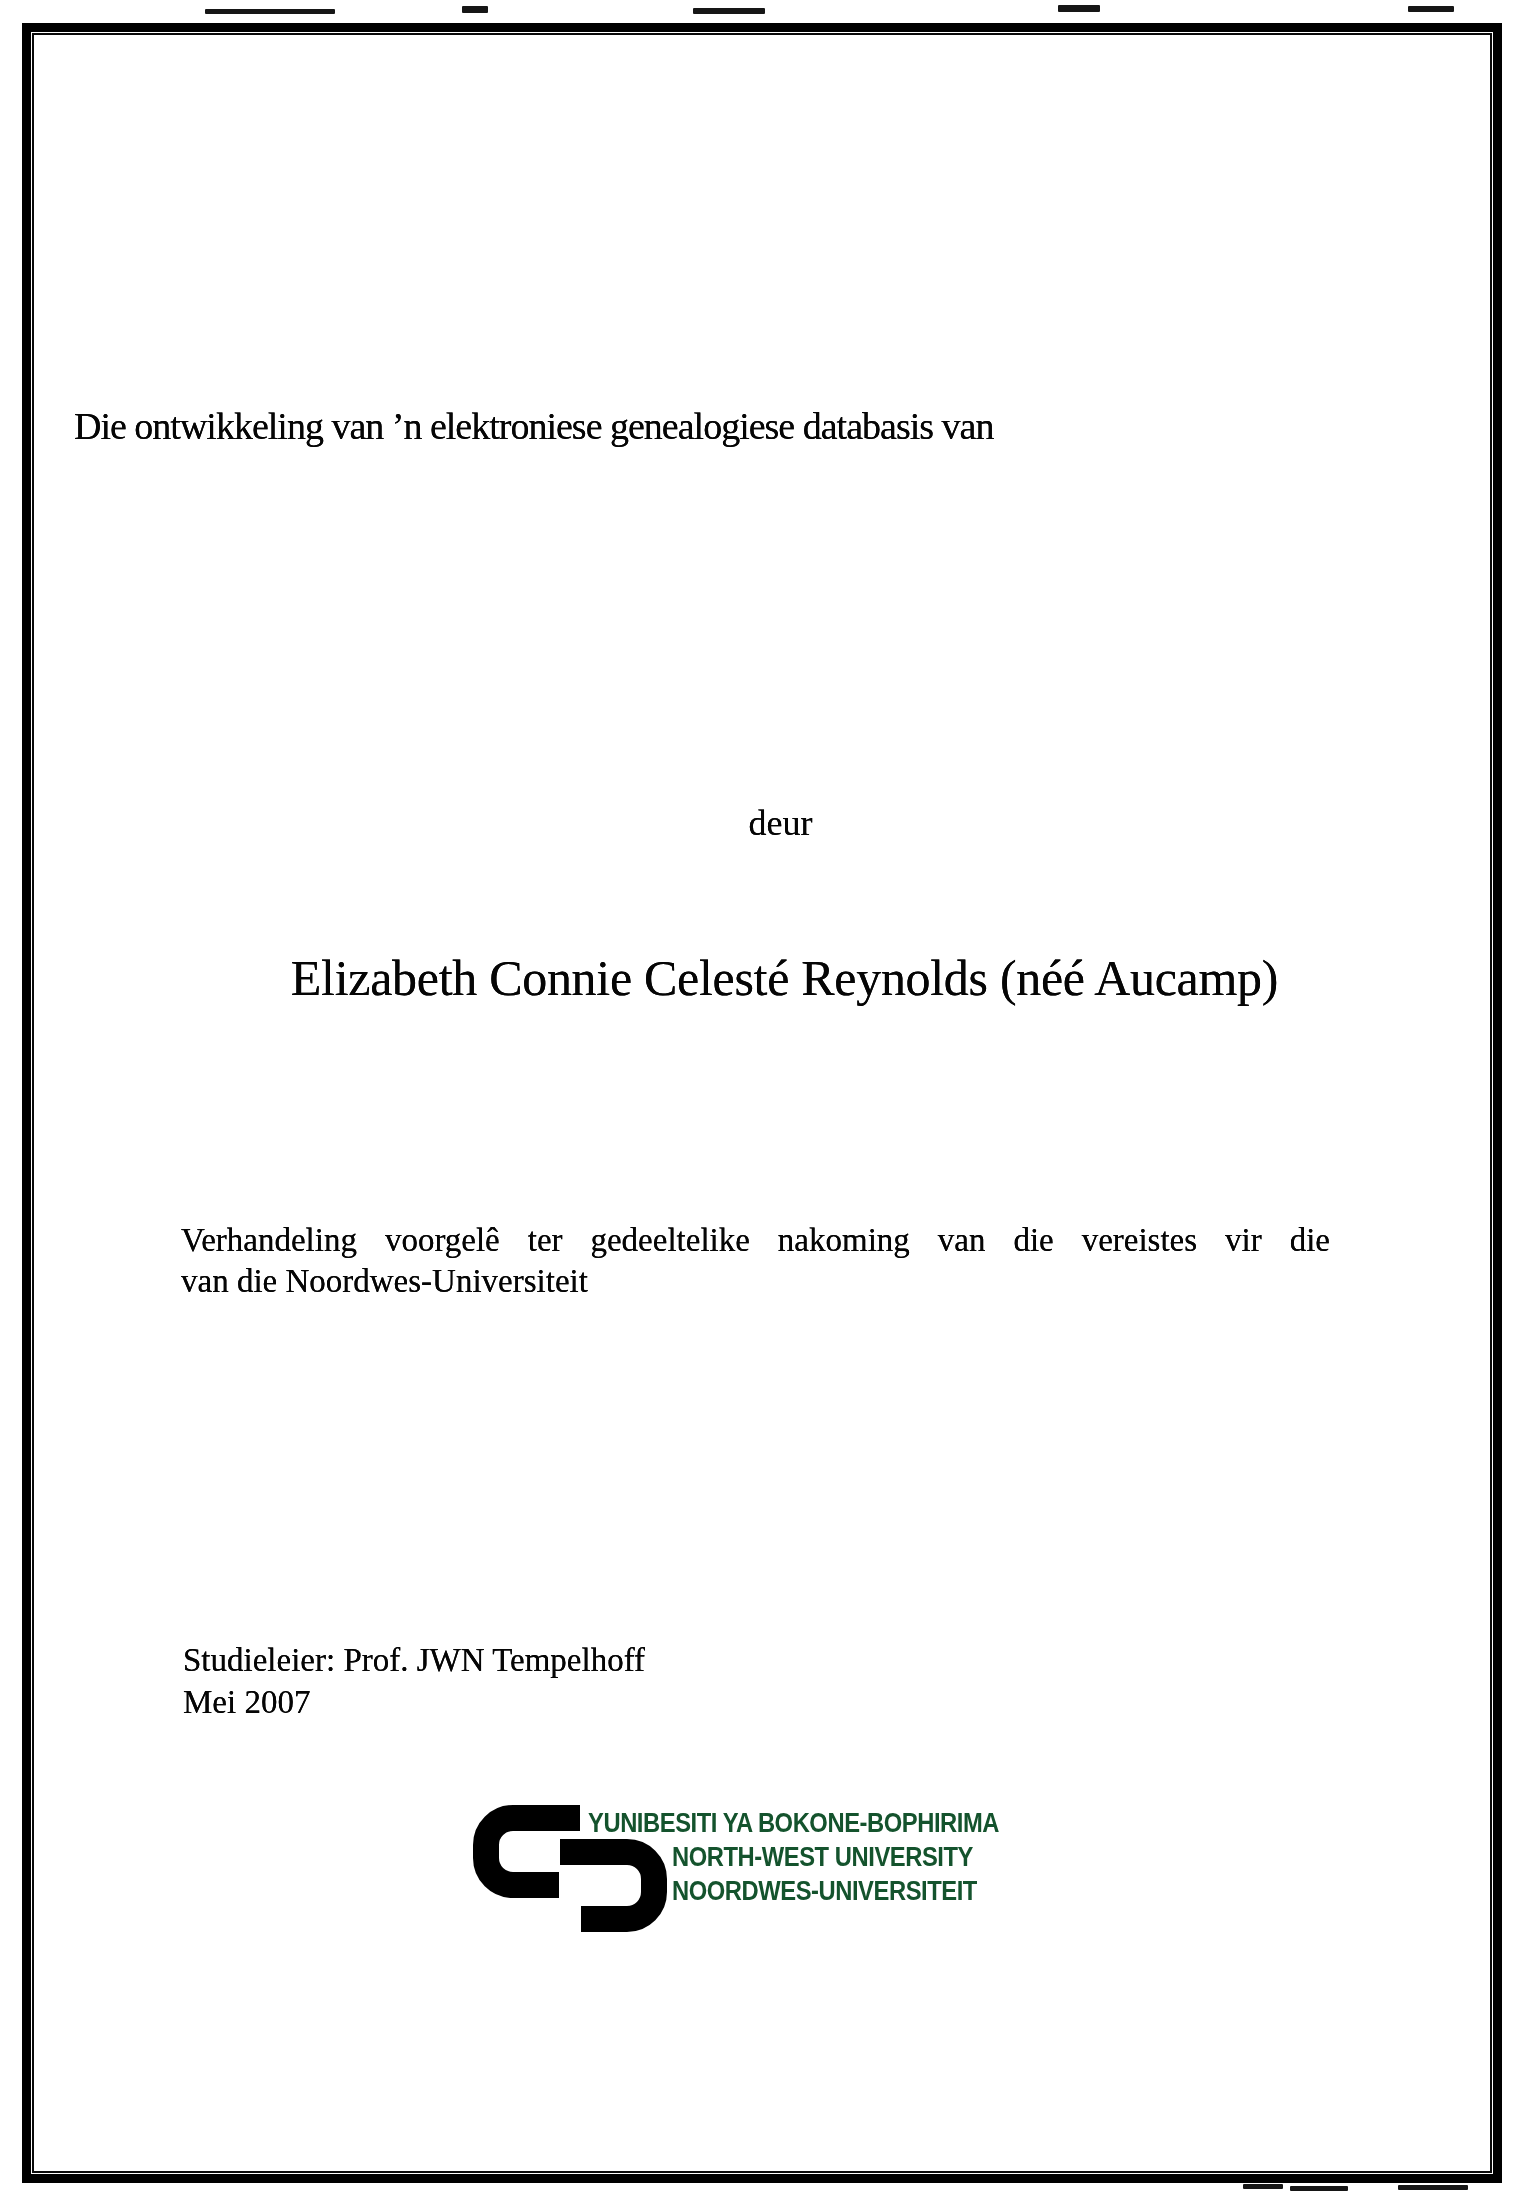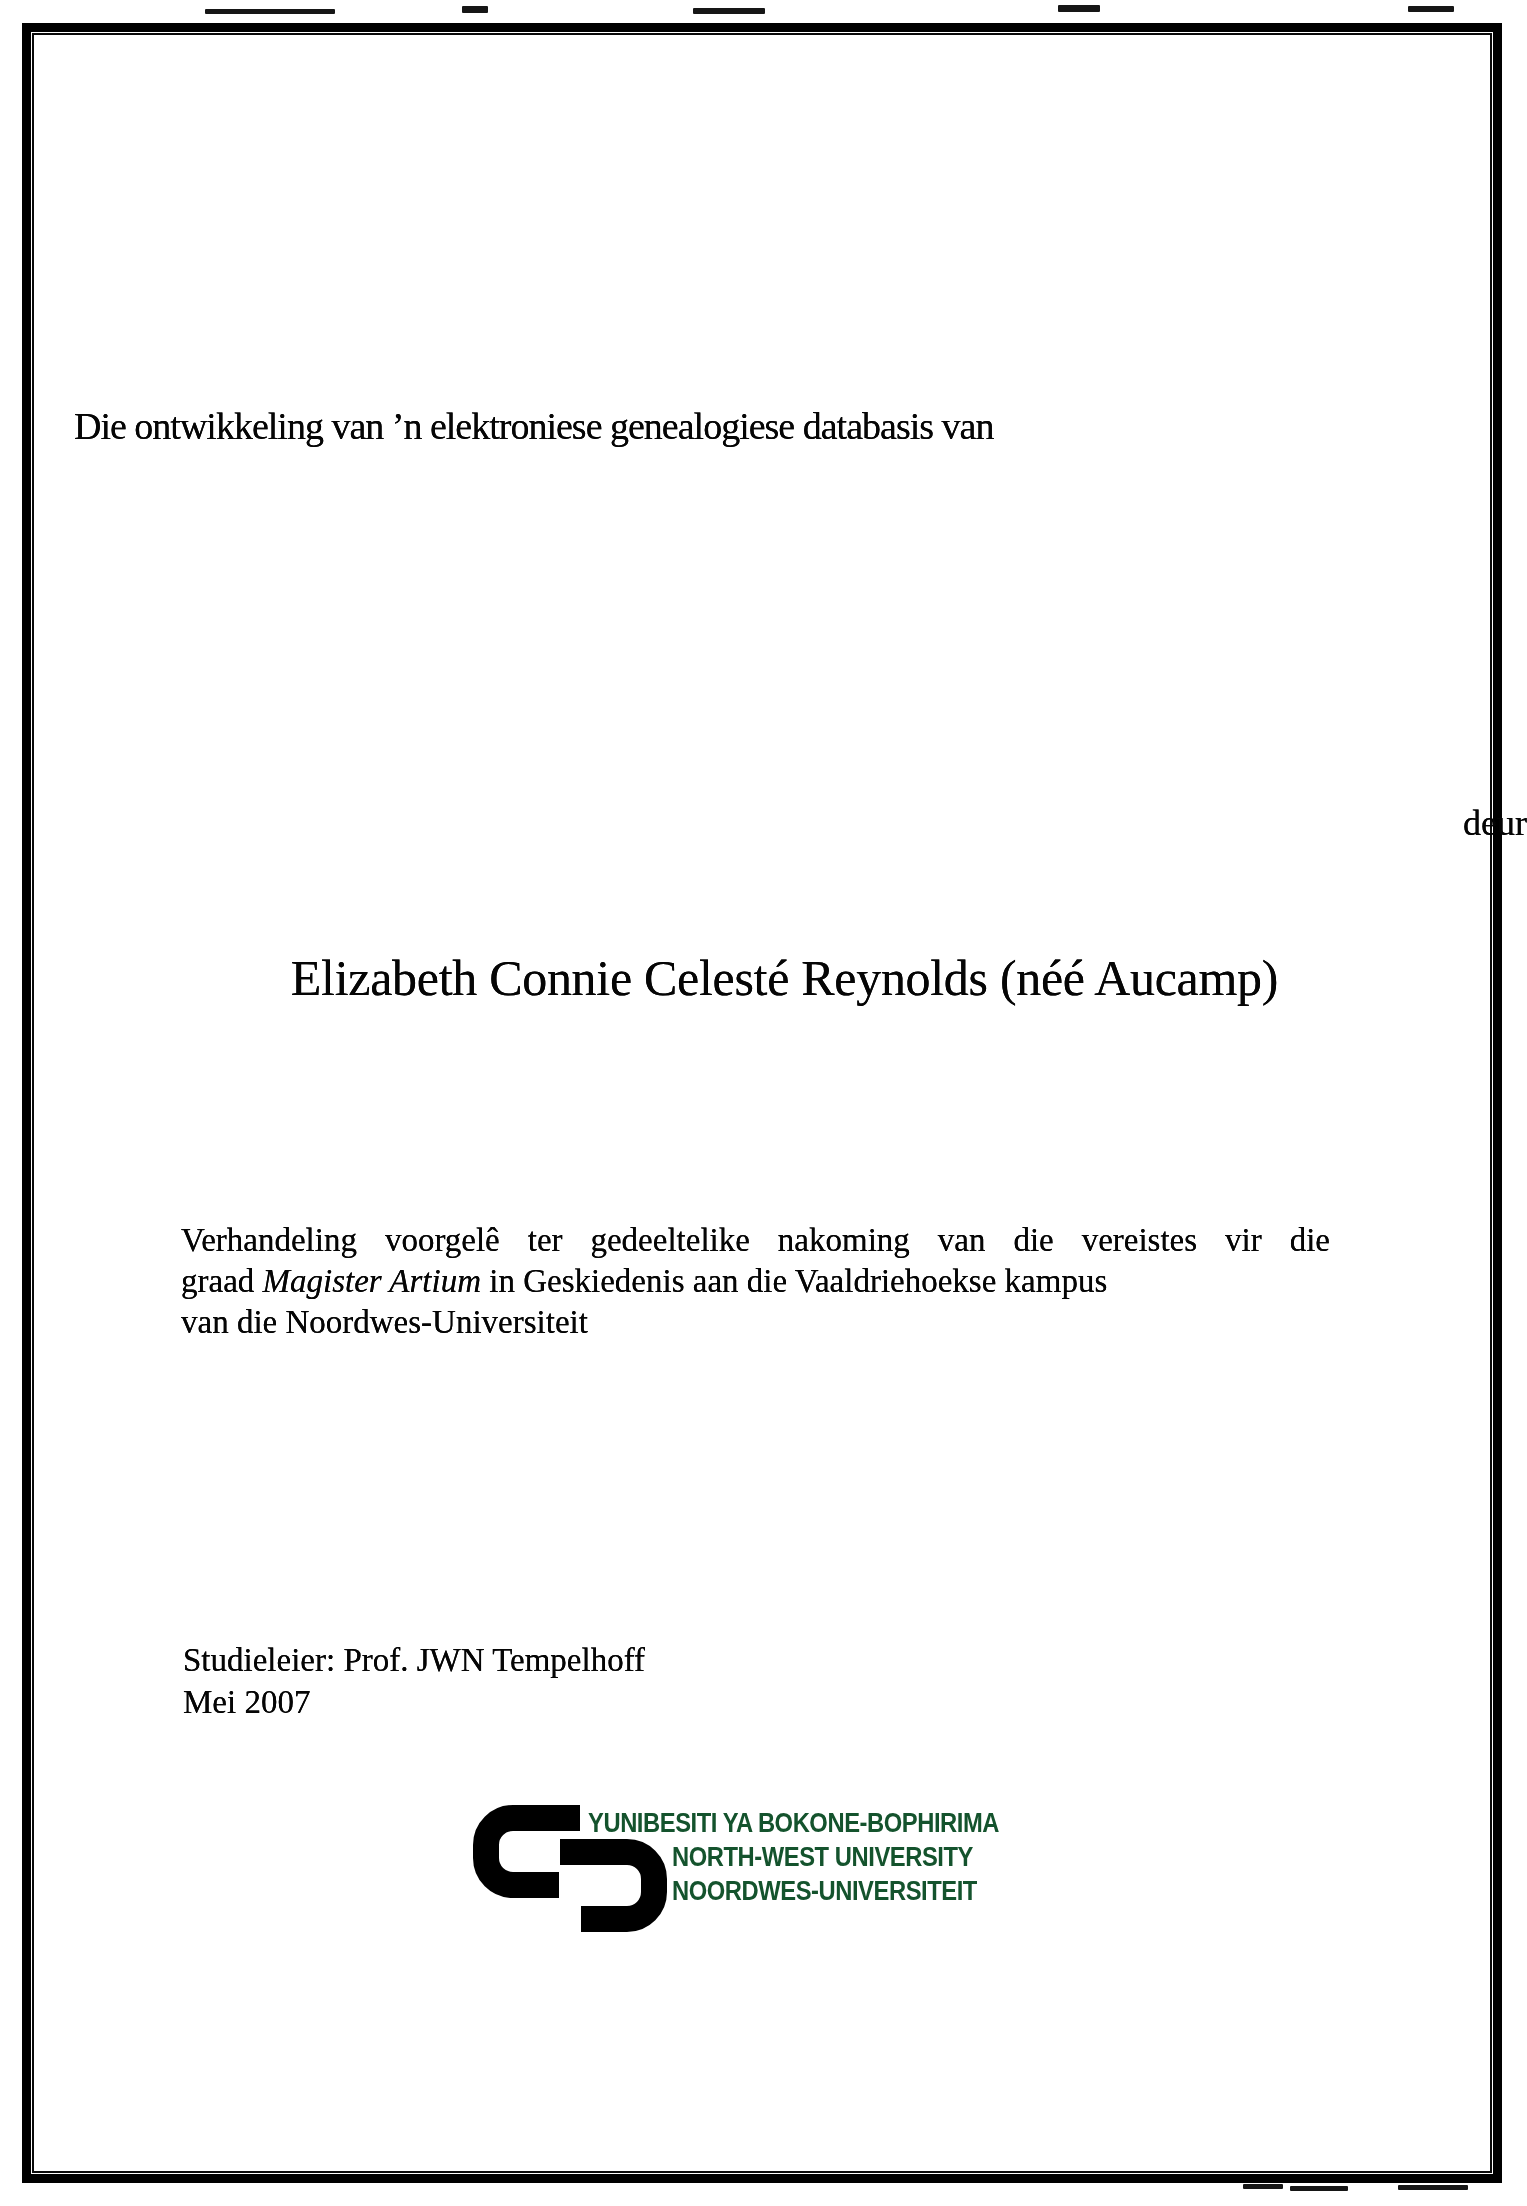--- a/index.html
+++ b/index.html
@@ -37,21 +37,21 @@
     top: 390px; left: 74px; right: 106px;
     text-align: left;
     font-size: 38px;
     line-height: 72px;
     letter-spacing: -1px;
   }
 
   .byline {
     position: absolute;
     top: 805px; left: 34px; right: 0;
-    text-align: right;
+    text-align: center;
     font-size: 36px;
     line-height: 36px;
   }
 
   .author-line {
     position: absolute;
     top: 958px; left: 42px; right: 0;
     text-align: center;
     font-size: 50px;
     line-height: 40px;
@@ -117,21 +117,20 @@
 <div class="title-block serif-ink">
   <div>Die ontwikkeling van ’n elektroniese genealogiese databasis van</div>
 </div>
 
 <div class="byline serif-ink">deur</div>
 
 <div class="author-line serif-ink">Elizabeth Connie Celesté Reynolds (néé Aucamp)</div>
 
 <div class="statement serif-ink">
   <div class="justified">Verhandeling voorgelê ter gedeeltelike nakoming van die vereistes vir die</div>
-  <div><span>graad </span><span class="italic">Magister Artium</span><span> in Geskiedenis aan die Vaaldriehoekse kampus</span></div>
   <div>van die Noordwes-Universiteit</div>
 </div>
 
 <div class="supervisor-block serif-ink">
   <div>Studieleier: Prof. JWN Tempelhoff</div>
   <div>Mei 2007</div>
 </div>
 
 <div class="logo-row">
   <svg class="logo-mark" viewBox="0 0 194 127" xmlns="http://www.w3.org/2000/svg" aria-hidden="true">

